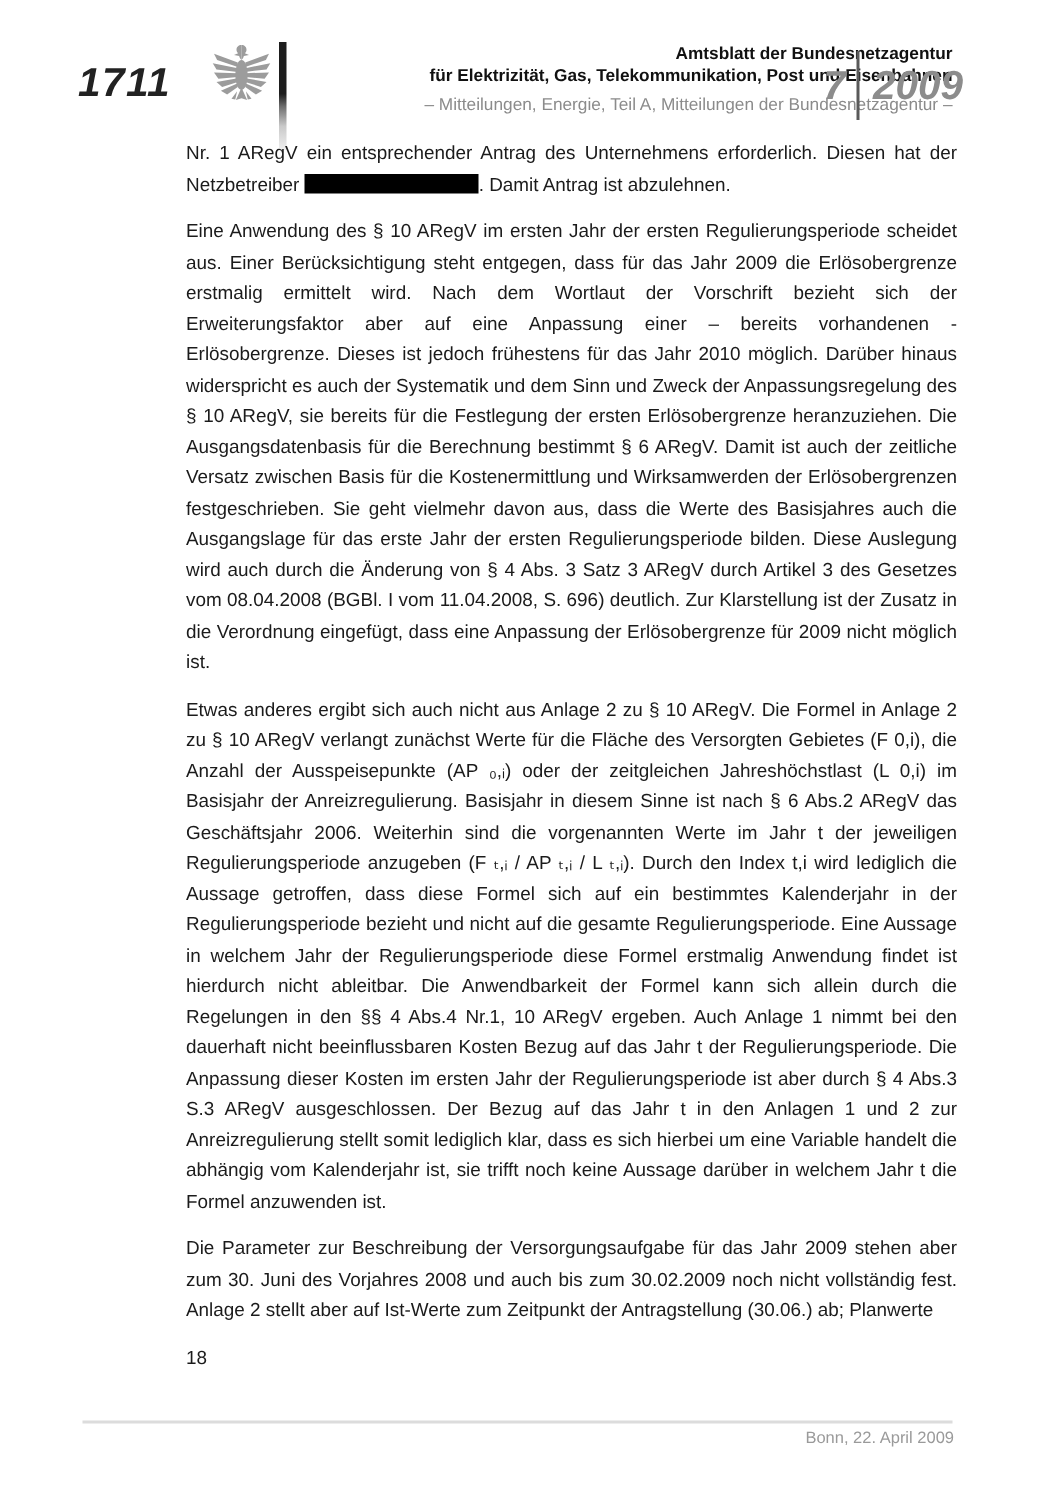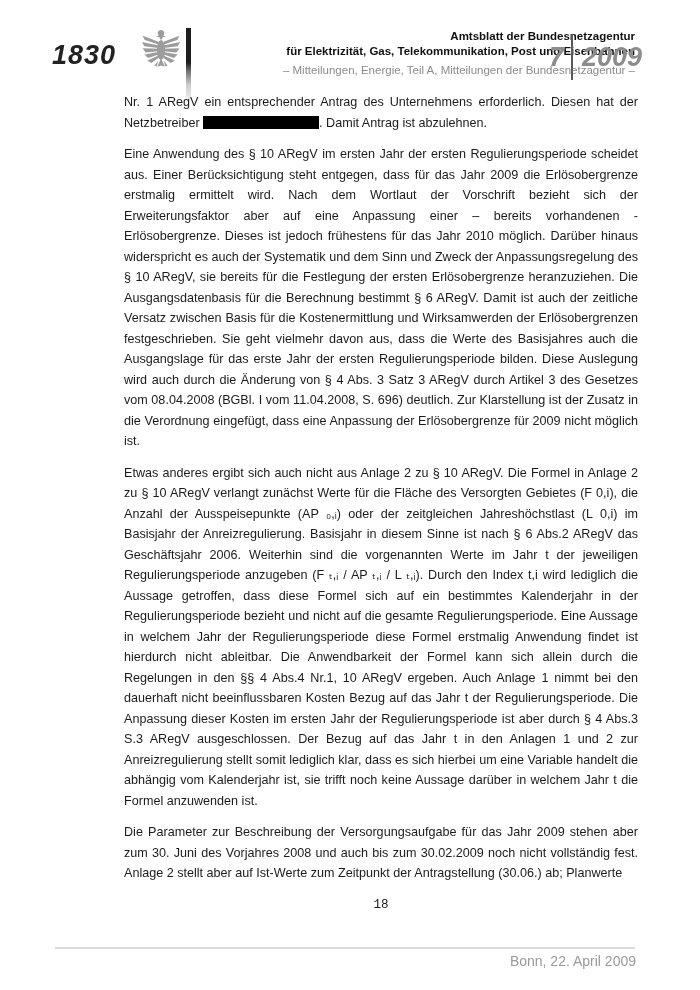--- a/index.html
+++ b/index.html
@@ -42,37 +42,37 @@
   .textblock{
     position:absolute;left:124px;top:92px;width:514px;
     font-size:12.6px;line-height:20.5px;
     text-align:justify;color:#1b1b1b;
   }
   .textblock p{margin:0 0 11px 0;}
   .redaction{
     display:inline-block;width:116px;height:13px;background:#000;
     vertical-align:-2px;
   }
-  .inner-pagenum{text-align:center;margin-top:4px;font-family:Liberation Mono, monospace;}
+  .inner-pagenum{text-align:left;margin-top:4px;}
   
   .footer-line{
     position:absolute;left:55px;right:65px;top:947px;height:2px;
     background:#dcdcdc;
   }
   .dateline{
     position:absolute;right:64px;top:953px;
-    font-size:14px;color:#9a9a9a;margin-left:40px;
+    font-size:11px;color:#9a9a9a;margin-left:40px;
   }
 </style>
 </head>
 <body>
 
 <div class="page">
 
-  <div class="page-num">1830</div>
+  <div class="page-num">1711</div>
 
   <div class="eagle">
     <svg viewBox="0 0 48 52" width="40" height="48" aria-hidden="true">
       <g fill="#9c9c9c">
 
         <path d="M24 2c-2.4 0-4 1.7-4 3.7 0 1.1.5 2.1 1.3 2.8l-3.3 1.4 4.1.9c.3 1.2.9 2.3 1.9 3.2h0z"></path>
         <path d="M24 2c2.4 0 4 1.7 4 3.7 0 1.1-.5 2.1-1.3 2.8l3.3 1.4-4.1.9c-.3 1.2-.9 2.3-1.9 3.2z"></path>
 
         <path d="M21 16 L2 9 L4.5 14 L21 19.5 Z"></path>
         <path d="M21 20.5 L1 16.5 L4 21.5 L21 23.5 Z"></path>

